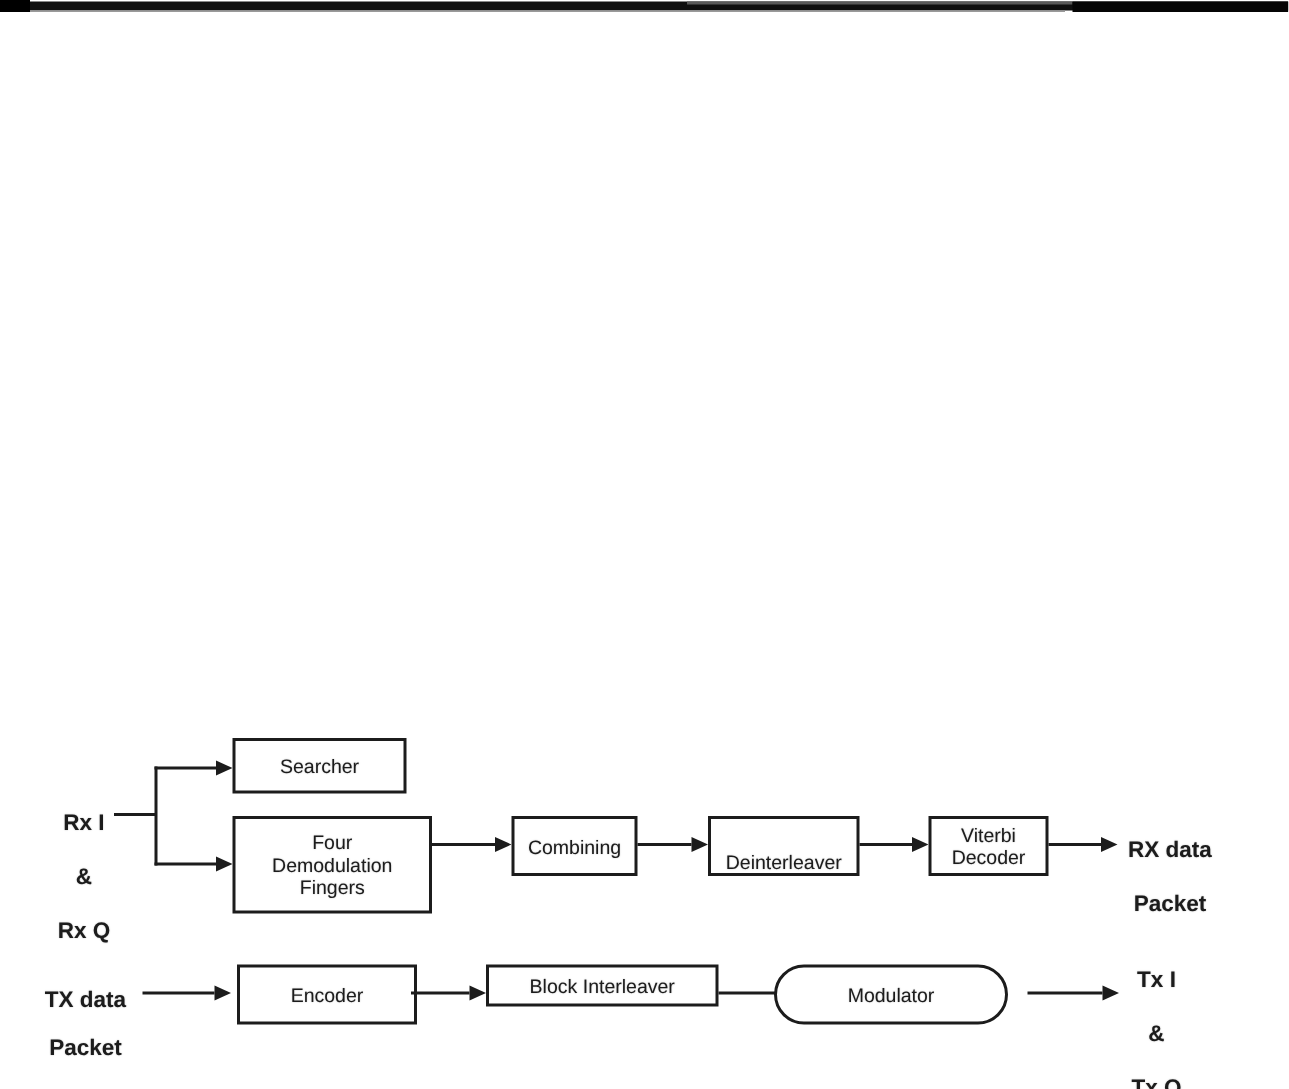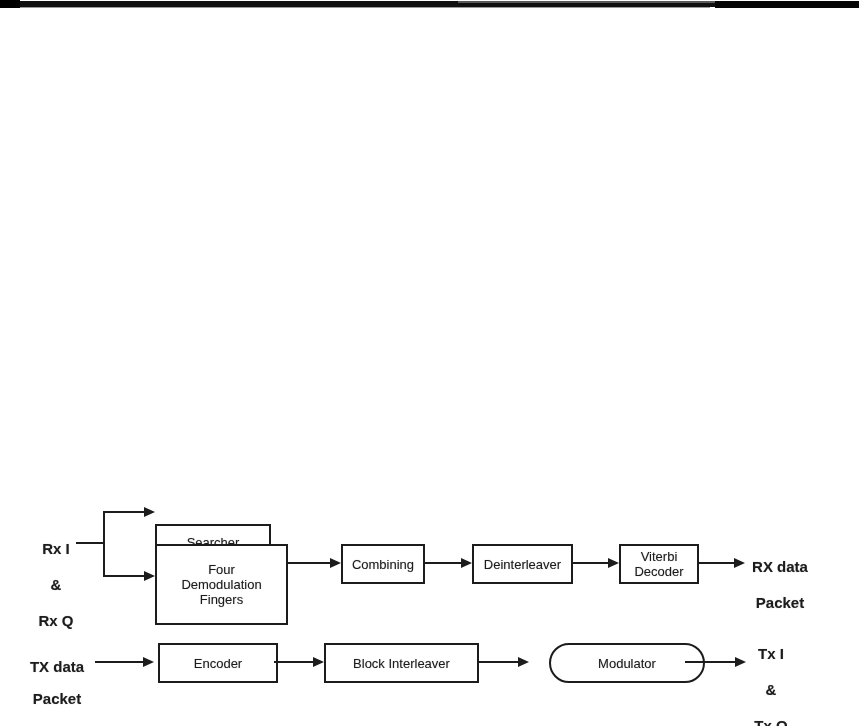--- a/index.html
+++ b/index.html
@@ -22,28 +22,28 @@
   .box span{display:block;}
   .hline{position:absolute;height:2px;background:#1c1c1c;}
   .vline{position:absolute;width:2px;background:#1c1c1c;}
   .ah{position:absolute;width:0;height:0;border-top:5px solid transparent;
       border-bottom:5px solid transparent;border-left:11px solid #1c1c1c;}
   .lbl{position:absolute;font-weight:bold;font-size:15px;line-height:19px;text-align:center;}
   .lbl span{display:block;margin-top:17px;}
   .lbl.tight{line-height:15px;}
 
   
-  #searcher{left:155px;top:492px;width:116px;height:37px;margin-top:32px;}
-  #demod{left:155px;top:544px;width:133px;height:81px;}
+  #searcher{left:155px;top:492px;width:116px;height:37px;}
+  #demod{left:155px;top:544px;width:133px;height:65px;}
   #combining{left:341px;top:544px;width:84px;height:40px;}
-  #deinterleaver{left:472px;top:544px;width:101px;height:40px;}
+  #deinterleaver{left:472px;top:544px;width:101px;height:40px;justify-content:flex-end;}
   #viterbi{left:619px;top:544px;width:80px;height:40px;}
   #encoder{left:158px;top:643px;width:120px;height:40px;}
-  #blockinter{left:324px;top:643px;width:155px;height:40px;}
-  #modulator{left:549px;top:643px;width:156px;height:40px;border-radius:20px;}
+  #blockinter{left:324px;top:643px;width:155px;height:28px;}
+  #modulator{left:516px;top:643px;width:156px;height:40px;border-radius:20px;}
 
   
   #rx-in{left:25px;top:522px;width:62px;}
   #rx-out{left:738px;top:540px;width:84px;}
   #tx-in{left:24px;top:642px;width:66px;}
   #tx-out{left:739px;top:627px;width:64px;}
 </style>
 </head>
 <body>
 

